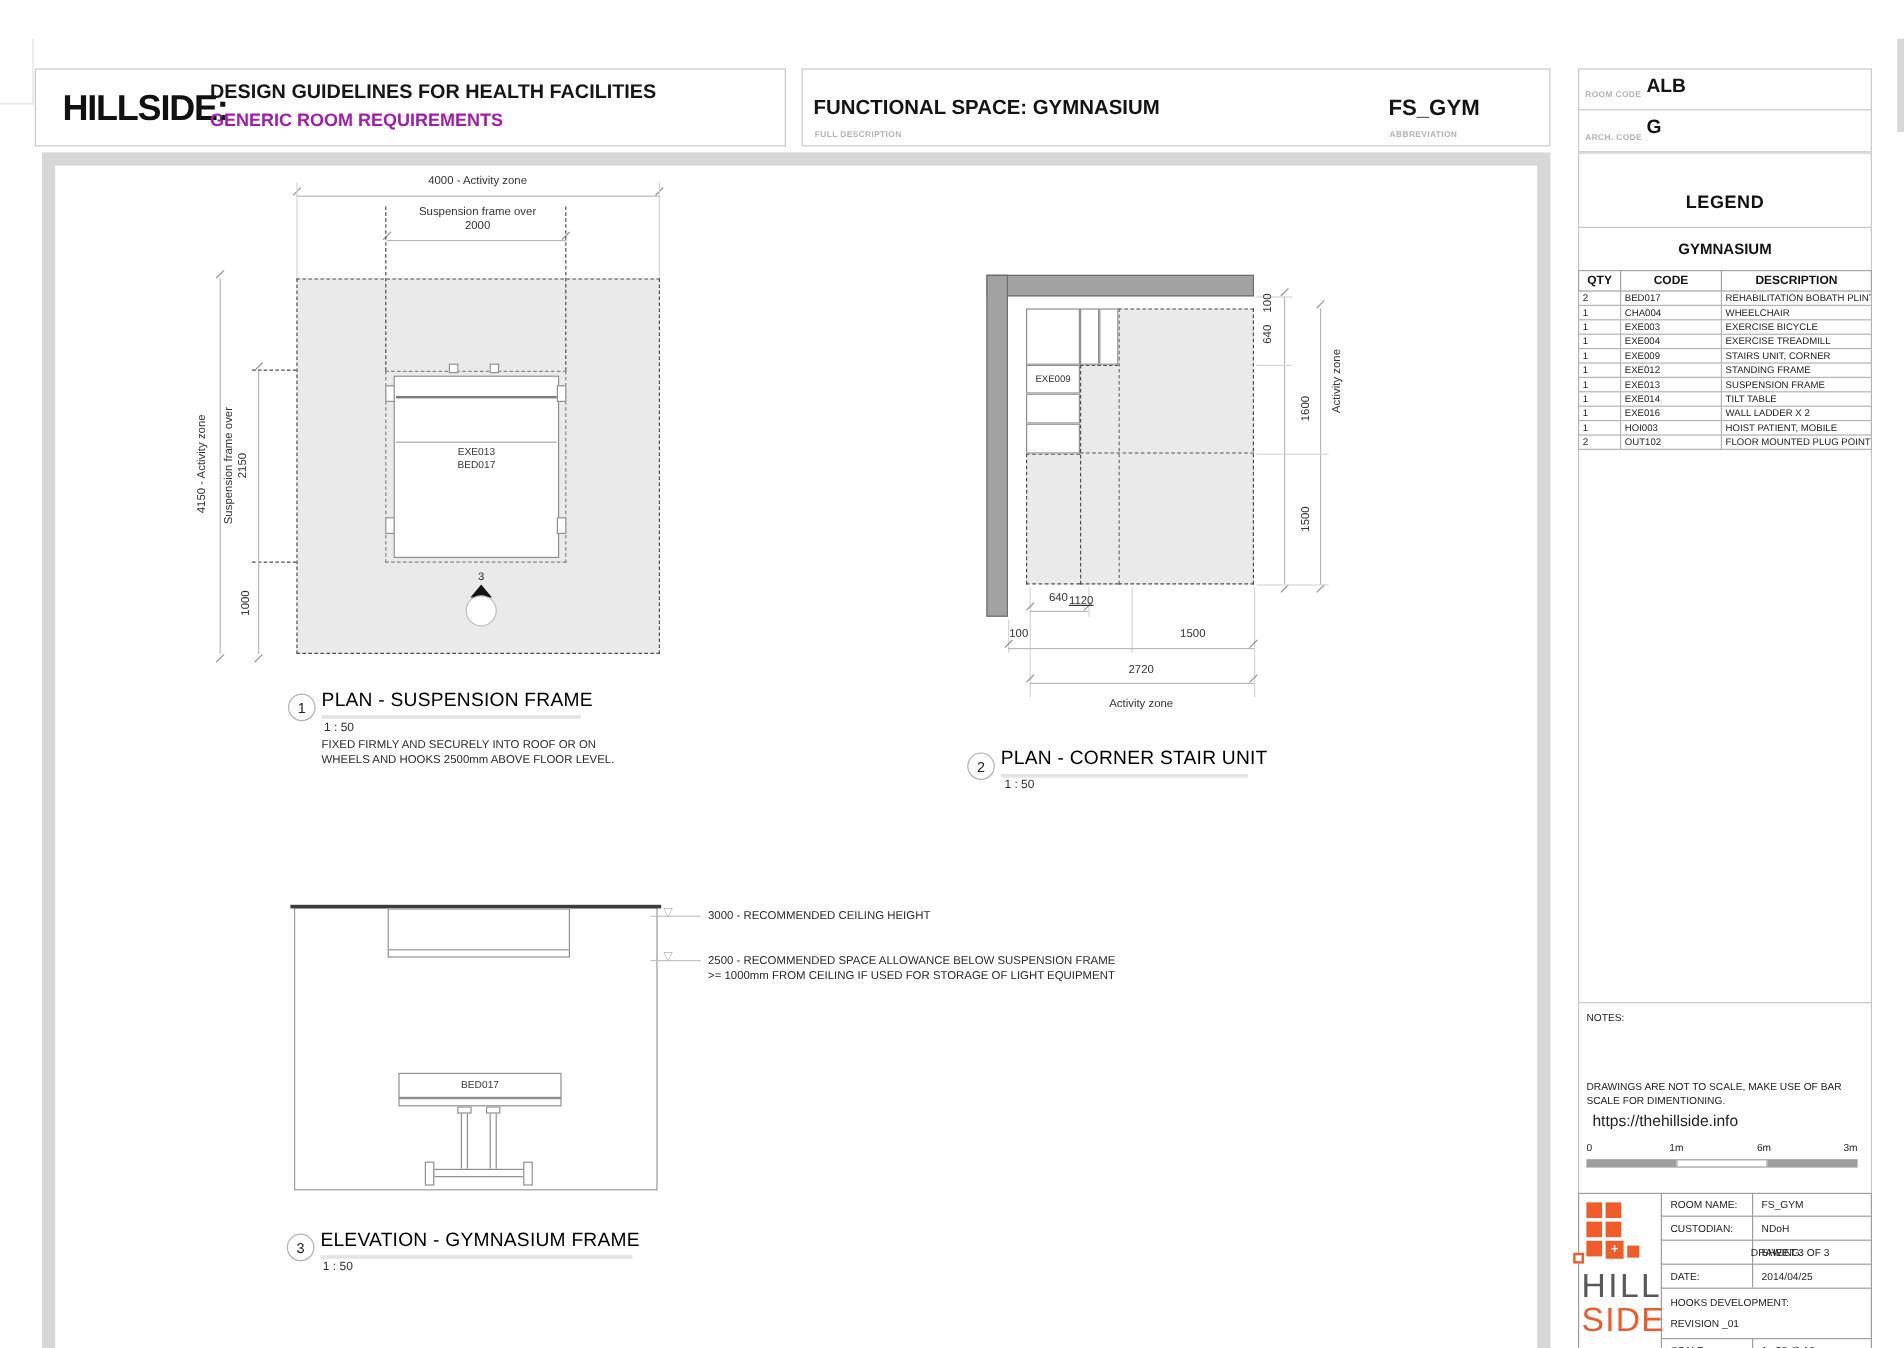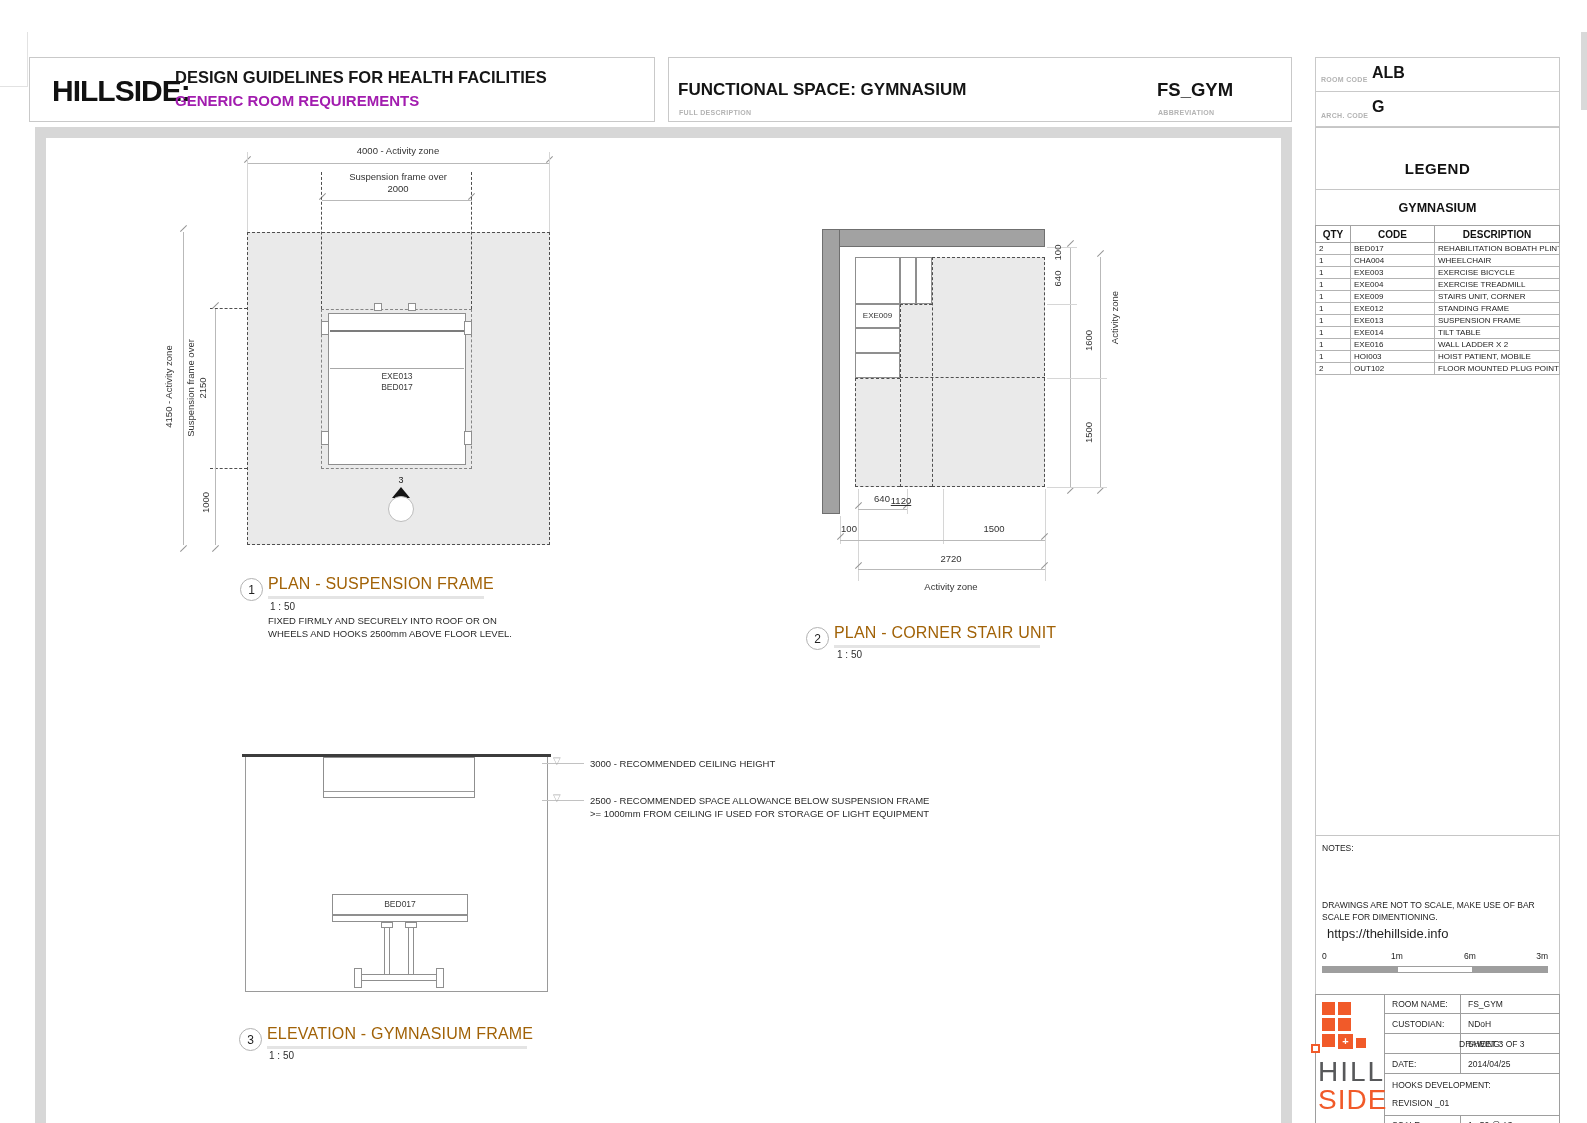--- a/index.html
+++ b/index.html
@@ -21,21 +21,21 @@
   .dl-v::before{content:"";position:absolute;top:-4px;left:-4px;width:9px;height:1px;background:#949494;transform:rotate(-45deg);}
   .dl-v::after{content:"";position:absolute;bottom:-4px;left:-4px;width:9px;height:1px;background:#949494;transform:rotate(-45deg);}
   .ext{position:absolute;background:#d6d6d6;}
   .dash{position:absolute;border:1.8px dashed #4f4f4f;}
   .dashline-v{position:absolute;width:0;border-left:1.8px dashed #4f4f4f;}
   .dashline-h{position:absolute;height:0;border-top:1.8px dashed #4f4f4f;}
   .zone{position:absolute;background:var(--zone-fill,#eaeaea);}
   .solidbox{position:absolute;border:1px solid #8f8f8f;background:#fff;}
   .wall{position:absolute;background:var(--wall,#a2a2a2);border:1px solid #6f6f6f;}
   .num-circle{position:absolute;width:23px;height:23px;border:1px solid #b2b2b2;border-radius:50%;text-align:center;line-height:22px;font-size:12px;color:#222;background:#fff;}
-  .dtitle{position:absolute;font-size:16px;color:#a16207;letter-spacing:.2px;white-space:nowrap;}
+  .dtitle{position:absolute;font-size:16px;color:#000000;letter-spacing:.2px;white-space:nowrap;}
   .underl{position:absolute;height:3px;background:#e4e4e4;}
   .dim-label{font-size:9.5px;color:#333;}
   .small-eq{font-size:8.5px;color:#3a3a3a;}
   .lvl-tri{position:absolute;color:#b0b0b0;font-size:10px;line-height:10px;}
   
   #legend-table{position:absolute;left:1315px;top:193px;width:245px;border-collapse:collapse;table-layout:fixed;background:#fff;}
   #legend-table th{border:1px solid #a3a3a3;font-size:10px;padding:2px 0;color:#111;height:17px;}
   #legend-table td{border:1px solid #b3b3b3;font-size:8px;padding:1px 3px;height:11px;white-space:nowrap;overflow:hidden;color:#222;}
   .c-qty{width:35px;}
   .c-code{width:84px;}

